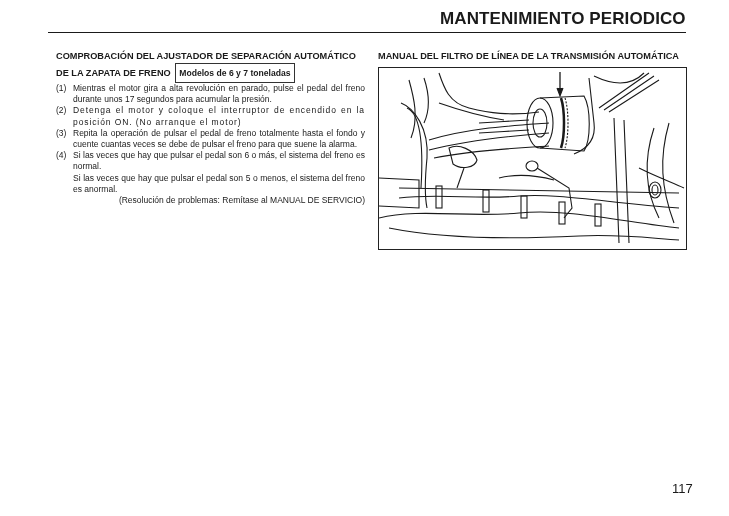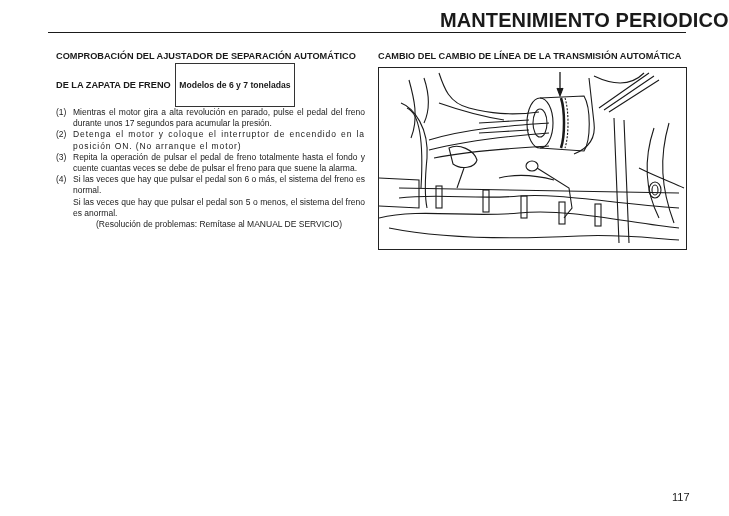--- a/index.html
+++ b/index.html
@@ -1,37 +1,37 @@
 <!DOCTYPE html>
 <html><head>
 <meta charset="utf-8">
 <style>
   html, body { margin: 0; padding: 0; background: #ffffff; }
   body { width: 729px; height: 516px; position: relative; overflow: hidden;
          font-family: "Liberation Sans", sans-serif; color: #1a1a1a; }
-  .page-title { position: absolute; left: 440px; top: 9px; font-size: 20px;
+  .page-title { position: absolute; left: 440px; top: 9px; font-size: 17px;
                 font-weight: bold; letter-spacing: 0.1px; }
   .header-rule { position: absolute; left: 48px; top: 32px; width: 638px;
                  height: 0; border-top: 1.6px solid #1a1a1a; }
   .col-left { position: absolute; left: 56px; top: 49px; width: 309px; }
   .col-right { position: absolute; left: 378px; top: 49px; width: 309px; }
   .section-heading { font-size: 9.2px; font-weight: bold; line-height: 14px; margin: 0; }
-  .badge { display: inline-block; border: 1px solid #333; padding: 16px 3px;
+  .badge { display: inline-block; border: 1px solid #333; padding: 4px 3px;
            font-size: 8.6px; font-weight: bold; line-height: 10px; margin-left: 2px; }
   .body-text { font-size: 8.5px; line-height: 11.2px; margin: 0; text-align: justify; }
   .intro { margin-top: 19px; }
   ol.steps { list-style: none; padding: 0; margin: 0; }
   ol.steps li { position: relative; padding-left: 17px; }
   ol.steps li .num { position: absolute; left: 0; top: 0; }
   .step-text { text-align: justify; display: block; }
   .figure { margin-top: 4px; width: 309px; height: 183px; border: 1px solid #222;
             box-sizing: border-box; position: relative; overflow: hidden; background: #fff; }
   .figure svg { position: absolute; left: 0; top: 0; }
   .fig-text { margin-top: 9px; }
-  .page-number { position: absolute; left: 672px; top: 491px; font-size: 11px; }
+  .page-number { position: absolute; left: 672px; top: 481px; font-size: 13px; }
 </style>
 </head>
 <body>
 
 <div class="page-title">MANTENIMIENTO PERIODICO</div>
 <div class="header-rule"></div>
 
 <div class="col-left">
   <p class="section-heading">
     <span>COMPROBACIÓN DEL AJUSTADOR DE SEPARACIÓN AUTOMÁTICO</span><br>
@@ -48,27 +48,27 @@
       <span class="step-text" style="letter-spacing:0.9px;">Detenga el motor y coloque el interruptor de encendido en la posición ON. (No arranque el motor)</span>
     </li>
     <li>
       <span class="num">(3)</span>
       <span class="step-text">Repita la operación de pulsar el pedal de freno totalmente hasta el fondo y cuente cuantas veces se debe de pulsar el freno para que suene la alarma.</span>
     </li>
     <li>
       <span class="num">(4)</span>
       <span class="step-text">Si las veces que hay que pulsar el pedal son 6 o más, el sistema del freno es normal.</span>
       <span class="step-text">Si las veces que hay que pulsar el pedal son 5 o menos, el sistema del freno es anormal.</span>
-      <span class="step-text" style="text-align:center;">(Resolución de problemas: Remítase al MANUAL DE SERVICIO)</span>
+      <span class="step-text" style="text-align:right;">(Resolución de problemas: Remítase al MANUAL DE SERVICIO)</span>
     </li>
   </ol>
 </div>
 
 <div class="col-right">
-  <p class="section-heading">CAMBIO DEL CAMBIO DE LÍNEA DE LA TRANSMISIÓN AUTOMÁTICA</p>
+  <p class="section-heading">MANUAL DEL FILTRO DE LÍNEA DE LA TRANSMISIÓN AUTOMÁTICA</p>
   <div class="figure">
     <svg width="309" height="183" viewBox="0 0 309 183" fill="none" stroke="#1a1a1a" stroke-width="1.1">
 
       <path d="M30 12 C35 30, 40 50, 32 70 M45 10 C50 25, 52 40, 45 55"></path>
       <path d="M22 35 C35 40, 50 60, 48 90 C46 110, 45 125, 48 140"></path>
       <path d="M28 40 C40 45, 45 70, 42 120"></path>
       <path d="M60 5 C65 20, 70 35, 90 40 C110 45, 130 48, 160 44"></path>
 
       <path d="M50 72 C90 60, 130 58, 170 55"></path>
       <path d="M50 82 C90 72, 130 68, 170 65"></path>

